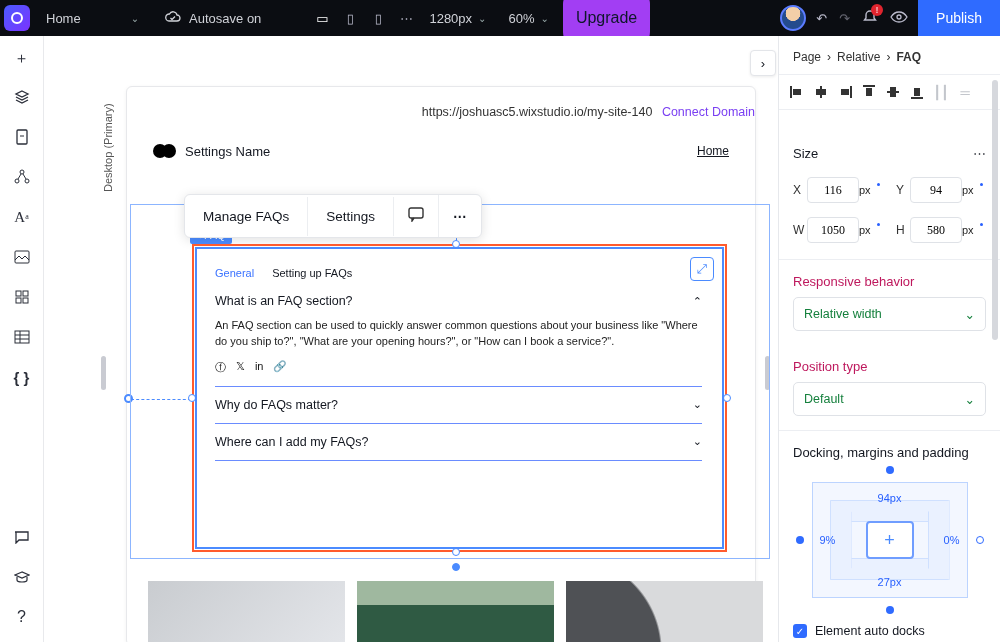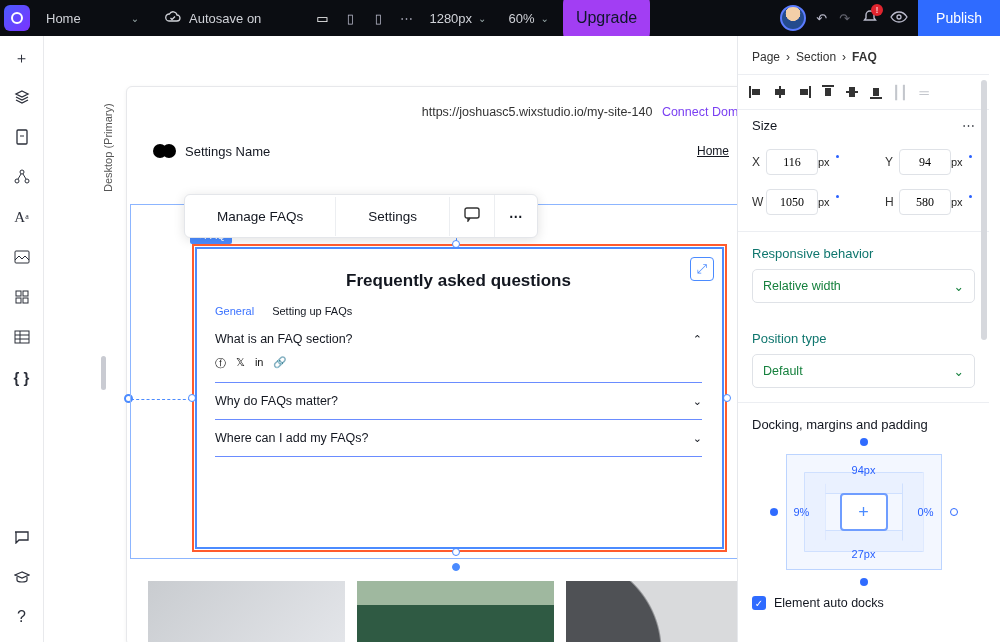--- a/index.html
+++ b/index.html
@@ -36,21 +36,21 @@
   .biz-row { display:flex; align-items:center; justify-content:space-between; padding:18px 26px 8px; font-size:13px;}
   .biz-left { display:flex; align-items:center; gap:8px;}
   .two-circ { position:relative; width:24px; height:16px;}
   .two-circ::before, .two-circ::after { content:""; position:absolute; width:14px; height:14px; border-radius:50%; background:#000; top:1px;}
   .two-circ::before { left:0;}
   .two-circ::after { left:9px;}
   .home-link { text-decoration:underline; font-size:12px;}
 
   
   .float-tb { position:absolute; top:158px; left:140px; background:#fff; border:1px solid #e4e6ea; border-radius:6px; box-shadow:0 2px 12px rgba(0,0,0,.12); display:flex; align-items:center; }
-  .float-tb > div { padding:12px 32px; font-size:13.5px; border-right:1px solid #eceef1;}
+  .float-tb > div { padding:12px 18px; font-size:13.5px; border-right:1px solid #eceef1;}
   .float-tb > div:last-child { border-right:none;}
 
   
   .section-bounds { position:absolute; left:86px; top:168px; width:640px; height:355px; border:1px solid #8cb5ff; }
   .faq-tag { position:absolute; top:190px; left:146px; background:#4b8bff; color:#fff; font-size:10.5px; padding:3px 7px 3px 5px; border-radius:2px;}
   .sel-box { position:absolute; left:148px; top:208px; width:535px; height:308px; border:2px solid #ff5b2e; }
   .sel-inner { position:absolute; left:151px; top:211px; width:529px; height:302px; border:2px solid #4b8bff; background:#fff; padding:18px 20px 10px 18px; overflow:hidden;}
   .sel-handle { position:absolute; width:8px; height:8px; background:#fff; border:1.5px solid #4b8bff; border-radius:50%; }
   .expand-icon { position:absolute; top:8px; right:8px; width:24px; height:24px; border:1px solid #4b8bff; border-radius:4px; display:flex; align-items:center; justify-content:center; color:#4b8bff; font-size:13px; background:#fff;}
 
@@ -69,35 +69,35 @@
   .img-strip div:nth-child(3){ background:radial-gradient(circle at 0% 100%,#4f5155 45%,#d9dadc 46%);}
 
   
   .side-tab { position:absolute; right:224px; top:50px; width:26px; height:26px; background:#fff; border:1px solid #e3e5e9; border-radius:4px; display:flex; align-items:center; justify-content:center; box-shadow:0 1px 3px rgba(0,0,0,.08);}
   
   .vgrab { position:absolute; width:5px; height:34px; border-radius:3px; background:#c9cbd2;}
   .vgrab.l { left:57px; top:320px;}
   .vgrab.r { right:8px; top:320px;}
 
   
-  .rpanel { position:absolute; right:11px; top:36px; bottom:0; width:252px; background:#fff; border-left:1px solid #e6e8ec; overflow:hidden; }
+  .rpanel { position:absolute; right:0; top:36px; bottom:0; width:222px; background:#fff; border-left:1px solid #e6e8ec; overflow:hidden; }
   .scrollbar-stub { position:absolute; right:2px; top:44px; width:6px; height:260px; background:#d6d8dd; border-radius:3px;}
   .bc { padding:14px 14px 10px; font-size:12px; color:#333; display:flex; gap:6px; align-items:center;}
   .bc .crumb.active { font-weight:700;}
   .align-row { border-top:1px solid #eceef2; border-bottom:1px solid #eceef2; padding:10px 10px; display:flex; gap:8px; color:#444; }
   .align-row span{ width:16px; height:14px; display:inline-flex; align-items:center; justify-content:center; font-size:13px;}
   .align-row span.dis { color:#c3c6cc;}
-  .sec-head { display:flex; justify-content:space-between; align-items:center; padding:8px 14px; font-size:13px;}
+  .sec-head { display:flex; justify-content:space-between; align-items:center; padding:8px 14px; font-size:13px;margin-top:28px;}
   .size-grid { display:grid; grid-template-columns: 14px 52px 24px 1fr 14px 52px 24px; row-gap:14px; align-items:center; padding:8px 14px 16px; font-size:12px;}
   .size-grid input { width:52px; height:26px; border:1px solid #dfe2e7; border-radius:4px; text-align:center; font-size:12px;font-family:Liberation Serif, serif;}
   .unit { color:#222; font-size:11px; position:relative;}
   .unit::after{content:""; position:absolute; top:-1px; right:3px; width:3px;height:3px; background:#2860ff; border-radius:50%;}
   .lbl { color:#333;}
   .divider { height:1px; background:#eceef2; margin:0;}
-  .sub-label { padding:14px 14px 8px; font-size:13px; color:#0f766e;}
+  .sub-label { padding:14px 14px 8px; font-size:13px; color:#be185d;}
   .select { margin:0 14px 14px; height:34px; border:1px solid #dfe2e7; border-radius:5px; display:flex; align-items:center; justify-content:space-between; padding:0 10px; font-size:12.5px; color:#15803d;}
   .pos-head { background:#f4f5f8; padding:10px 14px; font-size:13.5px; font-weight:700; display:flex; justify-content:space-between; align-items:center; border-top:1px solid #e6e8ec; border-bottom:1px solid #e6e8ec;}
   .dock-title { padding:14px 14px 10px; font-size:13px;}
   .dock-box { position:relative; width:180px; height:140px; margin:0 auto 14px; }
   .dock-outer { position:absolute; inset:12px; border:1px solid #bcd4ff; background:#f3f7ff; }
   .dock-inner-wrap { position:absolute; inset:30px; }
   
   .trap { position:absolute; background:#eaf1ff; border:1px solid #cfe0ff;}
   .trap.top { left:0; right:0; top:0; height:22px; clip-path: polygon(0 0,100% 0,85% 100%,15% 100%);}
   .trap.bot { left:0; right:0; bottom:0; height:22px; clip-path: polygon(15% 0,85% 0,100% 100%,0 100%);}
@@ -275,30 +275,30 @@
   <div class="sel-box"></div>
 
   <div class="sel-handle" style="left:408px; top:204px;"></div>
   <div class="sel-handle" style="left:408px; top:512px;"></div>
   <div class="sel-handle" style="left:408px; top:527px; background:#4b8bff"></div>
   <div class="sel-handle" style="left:679px; top:358px;"></div>
   <div class="sel-handle" style="left:144px; top:358px;"></div>
 
   <div class="sel-inner faq-card">
     <div class="expand-icon">⤢</div>
-    <h2>Frequently asked questions</h2>
     <div class="faq-tabs">
       <span class="active">General</span>
       <span>Setting up FAQs</span>
     </div>
     <div class="faq-item">
       <div class="faq-q">
           <span>What is an FAQ section?</span>
           <span style="font-size:11px">⌃</span>
         </div>
+      <div class="faq-a">An FAQ section can be used to quickly answer common questions about your business like "Where do you ship to?", "What are your opening hours?", or "How can I book a service?".</div>
       <div class="faq-icons">
         <span>ⓕ</span>
         <span>𝕏</span>
         <span>in</span>
         <span>🔗</span>
       </div>
     </div>
     <div class="faq-item">
       <div class="faq-q">
           <span>Why do FAQs matter?</span>
@@ -322,21 +322,21 @@
 
 <div class="side-tab">
     <span>›</span>
   </div>
 
 <div class="rpanel">
   <div class="scrollbar-stub"></div>
   <div class="bc">
     <span class="crumb">Page</span>
     <span>›</span>
-    <span class="crumb">Section</span>
+    <span class="crumb">Relative</span>
     <span>›</span>
     <span class="crumb active">FAQ</span>
   </div>
   <div class="align-row">
     <span>
         <svg width="14" height="12">
           <line x1="1" y1="0" x2="1" y2="12" stroke="#333" stroke-width="2"></line>
           <rect x="3" y="3" width="8" height="6" fill="#333"></rect>
         </svg>
       </span>

